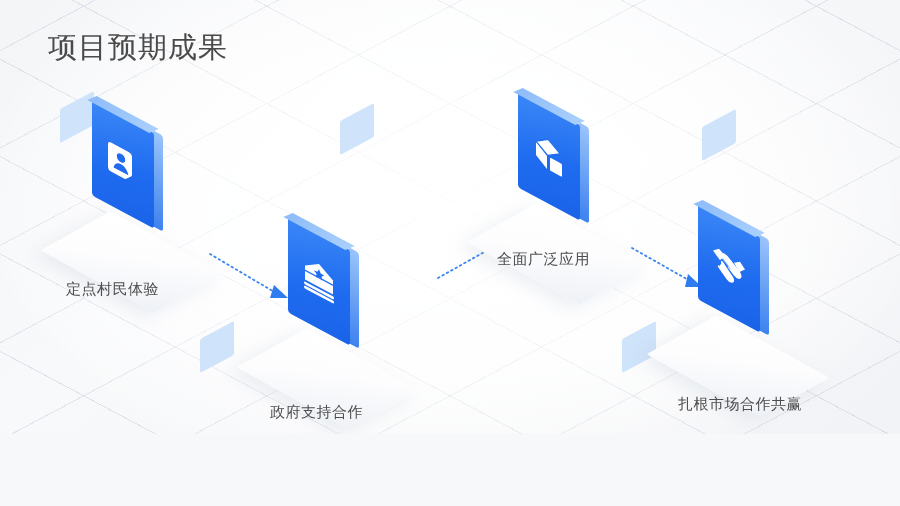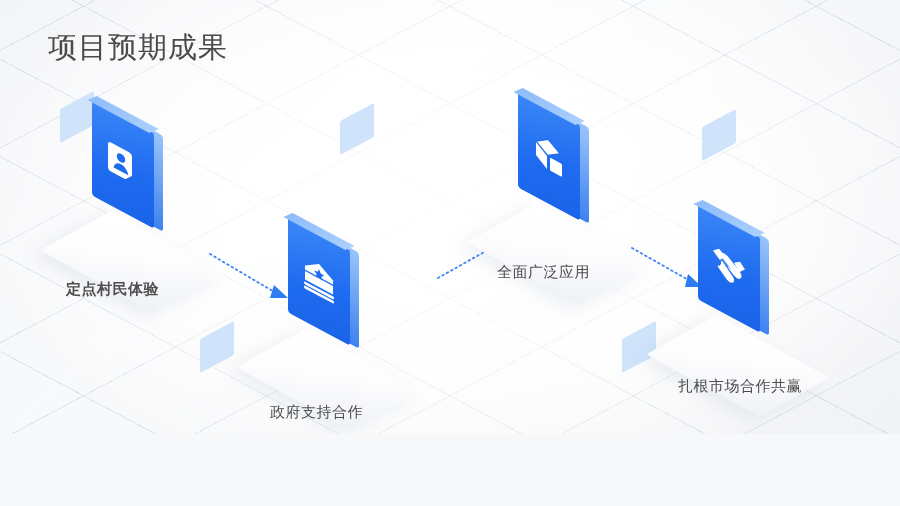--- a/index.html
+++ b/index.html
@@ -204,21 +204,21 @@
     <div class="card-top"></div>
     <div class="card"></div>
     <div class="glyph">
       <svg viewBox="0 0 38 38">
         <path d="M7 5 h18 a3 3 0 0 1 3 3 v18 a3 3 0 0 1 -0.9 2.1 l-5 5 a3 3 0 0 1 -2.1 0.9 h-13 a3 3 0 0 1 -3 -3 v-23 a3 3 0 0 1 3 -3 z" fill="#ffffff"></path>
         <circle cx="17" cy="15" r="4.2" fill="#1f6cf0"></circle>
         <path d="M9.6 28.5 c0.8 -4.6 3.9 -7.2 7.4 -7.2 c3.5 0 6.6 2.6 7.4 7.2 z" fill="#1f6cf0"></path>
       </svg>
     </div>
   </div>
-  <div class="node-label" style="left:66px; top:280px;font-weight:bold;">定点村民体验</div>
+  <div class="node-label" style="left:66px; top:280px;">定点村民体验</div>
 
   <div class="node" style="left:258px; top:225px;">
     <div class="plate"></div>
     <div class="card-edge"></div>
     <div class="card-top"></div>
     <div class="card"></div>
     <div class="glyph">
       <svg viewBox="0 0 38 38">
         <path d="M19 3 L33 12 L33 16 L5 16 L5 12 Z" fill="#ffffff"></path>
         <rect x="5" y="17.5" width="28" height="8.5" fill="#ffffff"></rect>
@@ -238,32 +238,32 @@
     <div class="glyph">
       <svg viewBox="0 0 38 38">
         <path d="M6 12 L18 4 L30 12 L18 20 Z" fill="#ffffff"></path>
         <path d="M6 13 L17 21 L17 34 L6 26 Z" fill="#ffffff"></path>
         <rect x="20" y="21" width="12" height="13" rx="1" fill="#ffffff"></rect>
         <path d="M6 12 L18 4 L30 12 L18 20 Z" fill="none" stroke="#1f6cf0" stroke-width="1.1" stroke-linejoin="round"></path>
         <path d="M18 20 L18 34" stroke="#1f6cf0" stroke-width="1.1"></path>
       </svg>
     </div>
   </div>
-  <div class="node-label" style="left:497px; top:263px;text-align:center;">全面广泛应用</div>
+  <div class="node-label" style="left:497px; top:250px;text-align:center;">全面广泛应用</div>
 
   <div class="node" style="left:668px; top:212px;">
     <div class="plate"></div>
     <div class="card-edge"></div>
     <div class="card-top"></div>
     <div class="card"></div>
     <div class="glyph">
       <svg viewBox="0 0 38 38">
         <path d="M3 11 L9 6 L15 10 L10 17 Z" fill="#ffffff"></path>
         <path d="M9 12 C13 8 17 9 20 12 L29 19 C31 20.6 30.6 23 29 24.2 C27.6 25.3 26 25 24.8 24 L19 19.5" fill="#ffffff" stroke="#ffffff" stroke-width="2.4" stroke-linejoin="round" stroke-linecap="round"></path>
         <path d="M35 13 L30 8 L24 12 L29 19 Z" fill="#ffffff"></path>
         <path d="M12 18 L22 27.5 C23.4 28.8 23.2 31 21.6 32 C20.2 33 18.7 32.6 17.6 31.7 L9 24" fill="#ffffff" stroke="#ffffff" stroke-width="2.4" stroke-linejoin="round" stroke-linecap="round"></path>
         <path d="M13 14 L20 20" stroke="#1f6cf0" stroke-width="1.2" stroke-linecap="round" opacity="0.5"></path>
       </svg>
     </div>
   </div>
-  <div class="node-label" style="left:678px; top:377px;">扎根市场合作共赢</div>
+  <div class="node-label" style="left:678px; top:395px;">扎根市场合作共赢</div>
 
 </div>
 
 </body></html>

